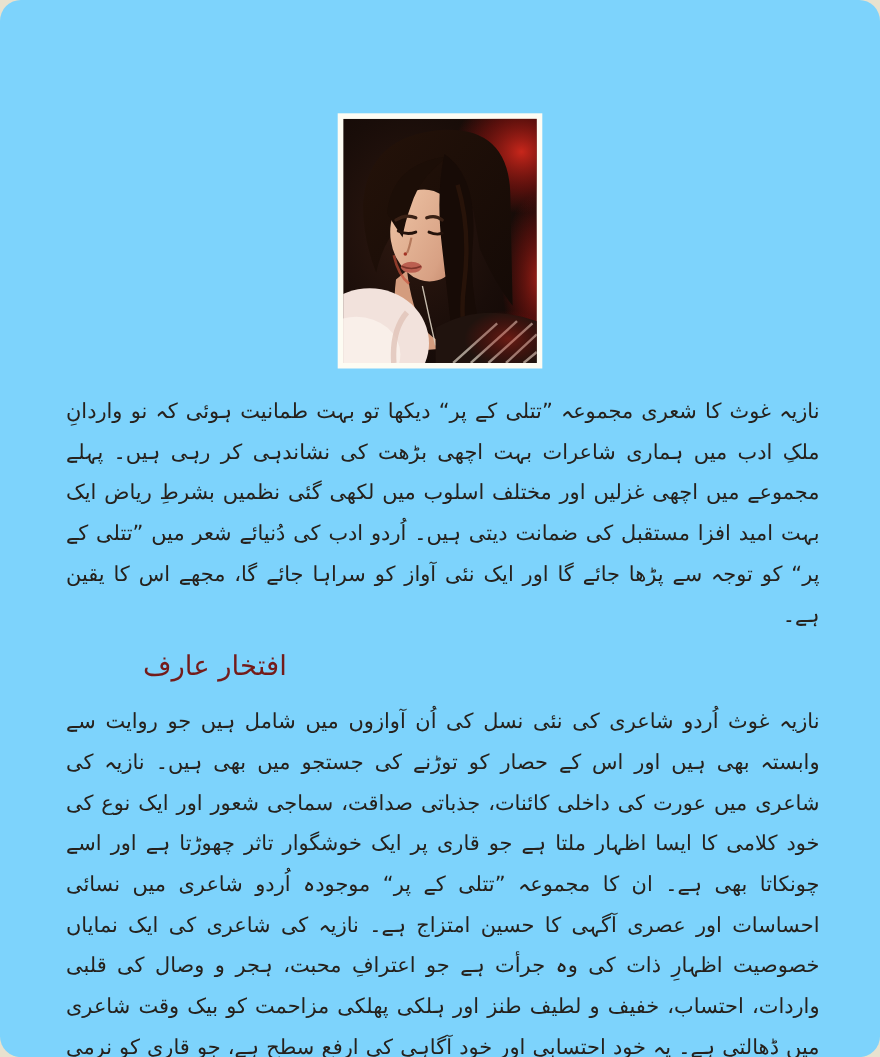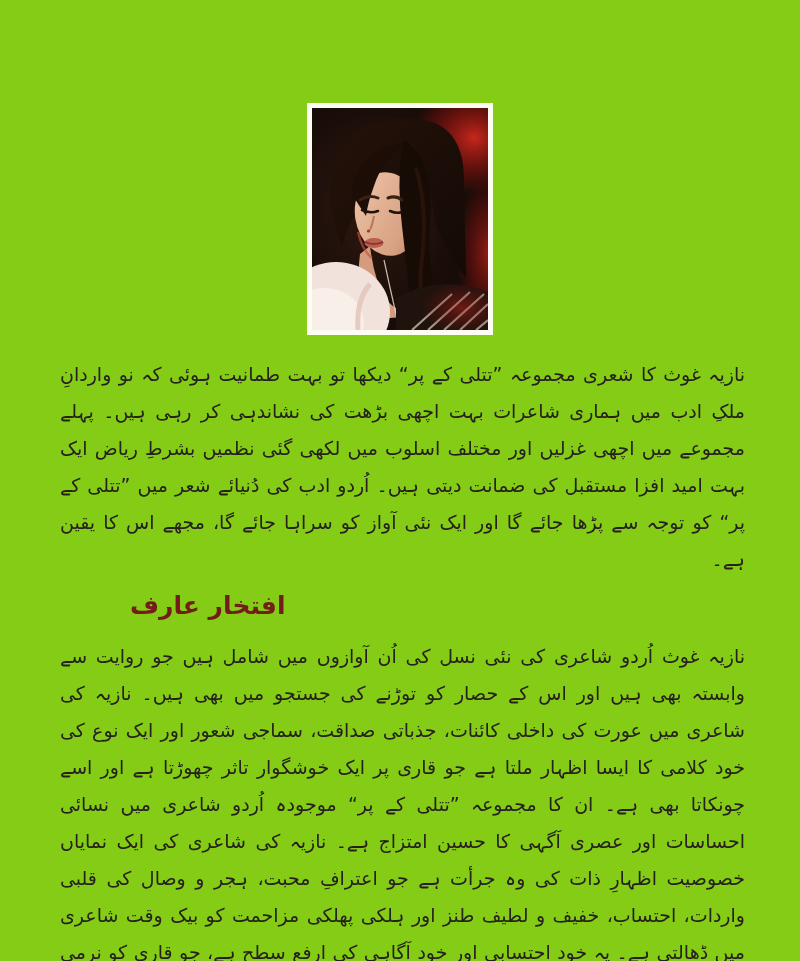--- a/index.html
+++ b/index.html
@@ -4,22 +4,23 @@
 <style>
   html,body{margin:0;padding:0;}
   body{
     font-family:"DejaVu Sans","Liberation Sans",sans-serif;
     background:#e8e2cf;
   }
   .page{
     position:relative;
     width:800px;height:961px;
     margin:0 auto;
-    background:#84cc16;
+    background:#7dd3fc;
     overflow:hidden;
+    border-radius:19px;
   }
   .photo-frame{
     box-sizing:content-box;
     width:176px;height:222px;
     padding:5px;
     background:#fdfcf3;
     margin:103px auto 0 auto;
     line-height:0;
   }
   .photo-frame svg{display:block;}
@@ -34,21 +35,21 @@
     text-justify:inter-word;
     font-size:19px;
     line-height:37px;
     color:#26211c;
     letter-spacing:0;
   }
   .signature{
     direction:rtl;
     text-align:left;
     color:#741c1a;
-    font-weight:bold;
+    font-weight:normal;
     font-size:25px;
     line-height:1.2;
   }
   .sig-iftikhar{
     padding-left:70px;
     margin:13px 0 17px 0;
   }
 </style>
 </head>
 <body>

